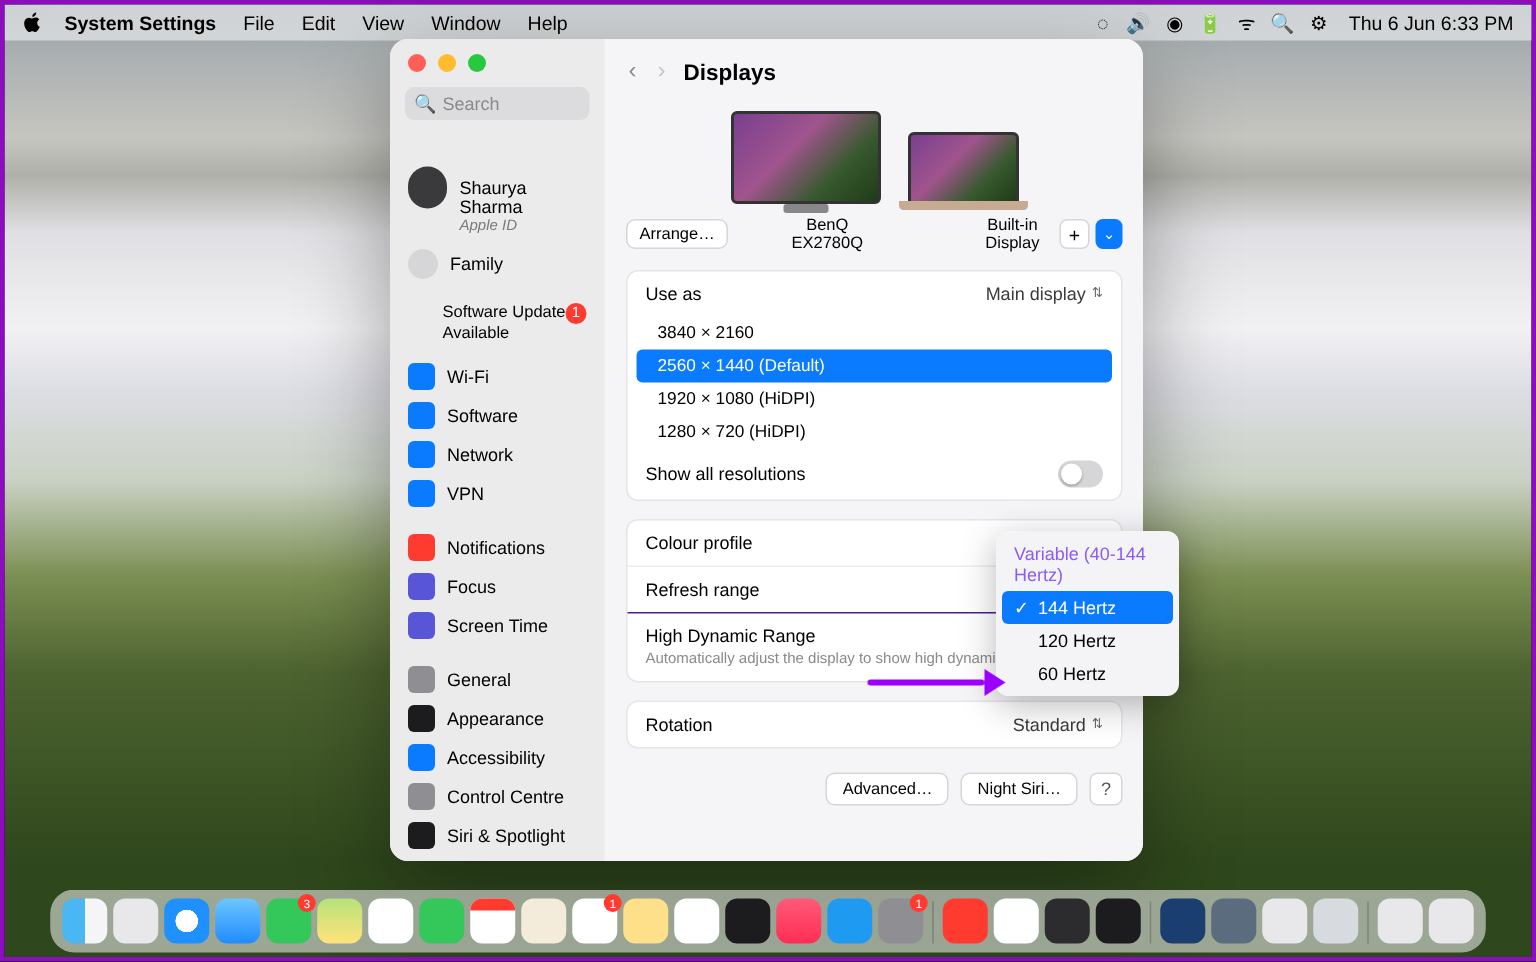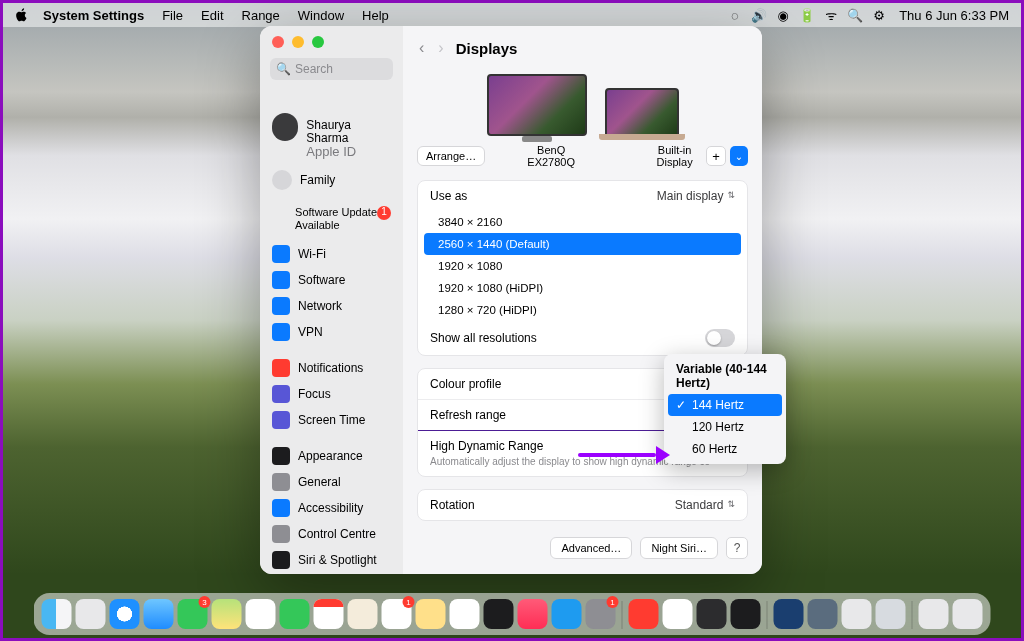--- a/index.html
+++ b/index.html
@@ -42,21 +42,21 @@
 .search-pill {
   margin: 0 10px 10px; height: 22px; background: #dcdcde; border-radius: 6px;
   display: flex; align-items: center; padding: 0 6px; color: #8a8a8e; font-size: 12px;
 }
 .search-pill .mag { margin-right: 4px; font-size: 12px; }
 
 .account { display: flex; align-items: center; padding: 4px 12px; gap: 8px; }
 .account .avatar { width: 28px; height: 28px; border-radius: 14px; background: #3a3a3c; }
 .account .lines { line-height: 1.1; margin-top: 25px; }
 .account .name { font-size: 12px; color: #000; }
-.account .sub { font-size: 13px; color: #7a7a7e; }
+.account .sub { font-size: 10px; color: #7a7a7e; font-style: italic; }
 
 .family-row { display: flex; align-items: center; padding: 6px 12px; gap: 8px; font-size: 12px; color: #000; }
 .family-row .fam-ic { width: 20px; height: 20px; border-radius: 10px; background: #d6d6d9; }
 
 .sw-update { padding: 10px 12px 6px; font-size: 11px; color: #000; line-height: 1.25; display:flex; justify-content:flex-end; align-items:flex-start;}
 .sw-update .badge { width: 14px; height: 14px; border-radius: 7px; background: #ff3b30; color: #fff; font-size: 10px; display: flex; align-items: center; justify-content: center; }
 
 .side-list { flex: 1; overflow-y: auto; padding: 2px 6px; }
 .side-item { display: flex; align-items: center; gap: 8px; padding: 4px 6px; border-radius: 6px; font-size: 12px; color: #000; }
 .side-divider { height: 10px; }
@@ -102,21 +102,21 @@
 .footer-btns { display: flex; justify-content: flex-end; gap: 8px; padding-top: 4px; margin-bottom: 40px; }
 .footer-btns .btn-small { padding: 4px 10px; }
 .qmark { width: 22px; height: 22px; border: 1px solid #d6d6d9; border-radius: 5px; background: #fff; display:flex;align-items:center;justify-content:center;font-size:12px;color:#555;}
 
 
 .rate-menu {
   position: absolute; top: 348px; left: 249px; width: 122px;
   background: #f4f4f6; border-radius: 8px; box-shadow: 0 6px 24px rgba(0,0,0,0.28);
   padding: 4px; z-index: 50;
 }
-.rate-menu .m-hdr { font-size: 12px; color: #000000; padding: 4px 8px; font-weight: bold; }
+.rate-menu .m-hdr { font-size: 12px; color: #8b5cf6; padding: 4px 8px; }
 .rate-menu .m-item { display:flex; align-items:center; gap:6px; font-size: 12px; padding: 4px 8px; border-radius: 4px; }
 .rate-menu .m-item.sel { background: #0a7aff; color: #fff; }
 .rate-menu .chk { width: 10px; display:inline-block; }
 
 
 .annot-arrow { position:absolute; top:378px; left:175px; width:92px; height:14px; z-index:60;}
 .annot-arrow .shaft{position:absolute;top:5px;left:0;right:14px;height:4px;background:#9b00ff;border-radius:2px;}
 .annot-arrow .head{position:absolute;right:0;top:-2px;width:0;height:0;border-left:14px solid #9b00ff;border-top:9px solid transparent;border-bottom:9px solid transparent;}
 
 
@@ -165,21 +165,21 @@
 
 <div class="desktop"></div>
 
 <div class="menubar">
   <svg class="apple" viewBox="0 0 16 16">
       <path d="M11.2 8.4c0-1.8 1.5-2.7 1.6-2.7-0.9-1.3-2.2-1.5-2.7-1.5-1.1-0.1-2.2 0.7-2.8 0.7-0.6 0-1.5-0.7-2.4-0.6-1.2 0-2.4 0.7-3 1.8-1.3 2.2-0.3 5.5 0.9 7.3 0.6 0.9 1.3 1.9 2.3 1.8 0.9 0 1.3-0.6 2.4-0.6s1.4 0.6 2.4 0.6c1 0 1.6-0.9 2.2-1.8 0.7-1 1-2 1-2.1-0.1 0-1.9-0.7-1.9-2.9zM9.6 2.7c0.5-0.6 0.9-1.5 0.8-2.4-0.7 0-1.6 0.5-2.1 1.1-0.5 0.5-0.9 1.4-0.8 2.3 0.8 0.1 1.6-0.4 2.1-1z" fill="#000"></path>
     </svg>
   <span class="menu-item bold">System Settings</span>
   <span class="menu-item">File</span>
   <span class="menu-item">Edit</span>
-  <span class="menu-item">Range</span>
+  <span class="menu-item">View</span>
   <span class="menu-item">Window</span>
   <span class="menu-item">Help</span>
   <span class="spacer"></span>
   <span class="status-icon">◌</span>
   <span class="status-icon">🔊</span>
   <span class="status-icon">◉</span>
   <span class="status-icon">🔋</span>
   <span class="status-icon">ᯤ</span>
   <span class="status-icon">🔍</span>
   <span class="status-icon">⚙</span>
@@ -243,26 +243,26 @@
         <div class="side-item">
           <span class="side-ic ic-indigo"></span>
           <span>Focus</span>
         </div>
         <div class="side-item">
           <span class="side-ic ic-indigo"></span>
           <span>Screen Time</span>
         </div>
         <div class="side-divider"></div>
         <div class="side-item">
+          <span class="side-ic ic-grey"></span>
+          <span>General</span>
+        </div>
+        <div class="side-item">
           <span class="side-ic ic-black"></span>
           <span>Appearance</span>
-        </div>
-        <div class="side-item">
-          <span class="side-ic ic-grey"></span>
-          <span>General</span>
         </div>
         <div class="side-item">
           <span class="side-ic ic-blue"></span>
           <span>Accessibility</span>
         </div>
         <div class="side-item">
           <span class="side-ic ic-grey"></span>
           <span>Control Centre</span>
         </div>
         <div class="side-item">
@@ -302,21 +302,20 @@
         <div class="row">
           <span>Use as</span>
           <span class="sel-label">
             <span>Main display</span>
               <span class="updown">⇅</span>
           </span>
         </div>
         <div class="res-list" id="res-list">
             <div class="res-item">3840 × 2160</div>
             <div class="res-item selected">2560 × 1440 (Default)</div>
-            <div class="res-item">1920 × 1080</div>
             <div class="res-item">1920 × 1080 (HiDPI)</div>
             <div class="res-item">1280 × 720 (HiDPI)</div>
           </div>
         <div class="row">
           <span>Show all resolutions</span>
           <div class="switch"></div>
         </div>
       </div>
 
       <div class="panel">

